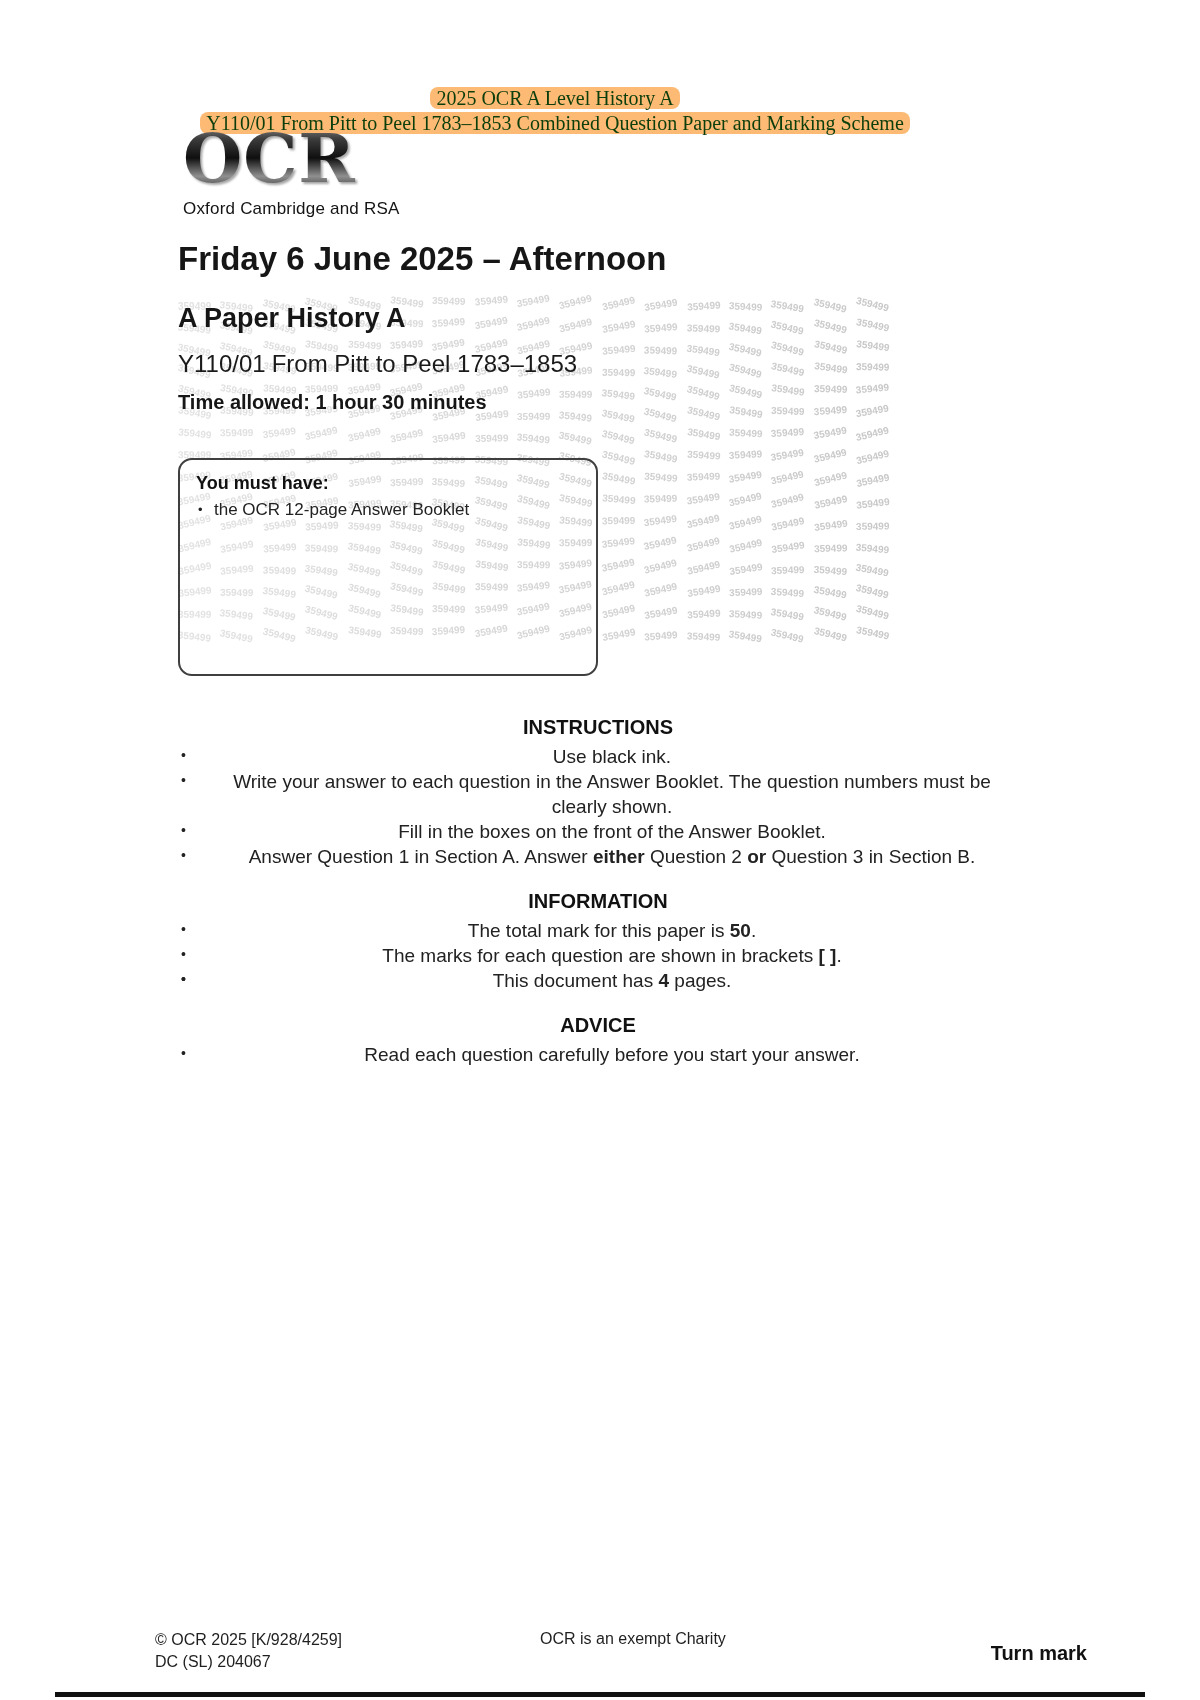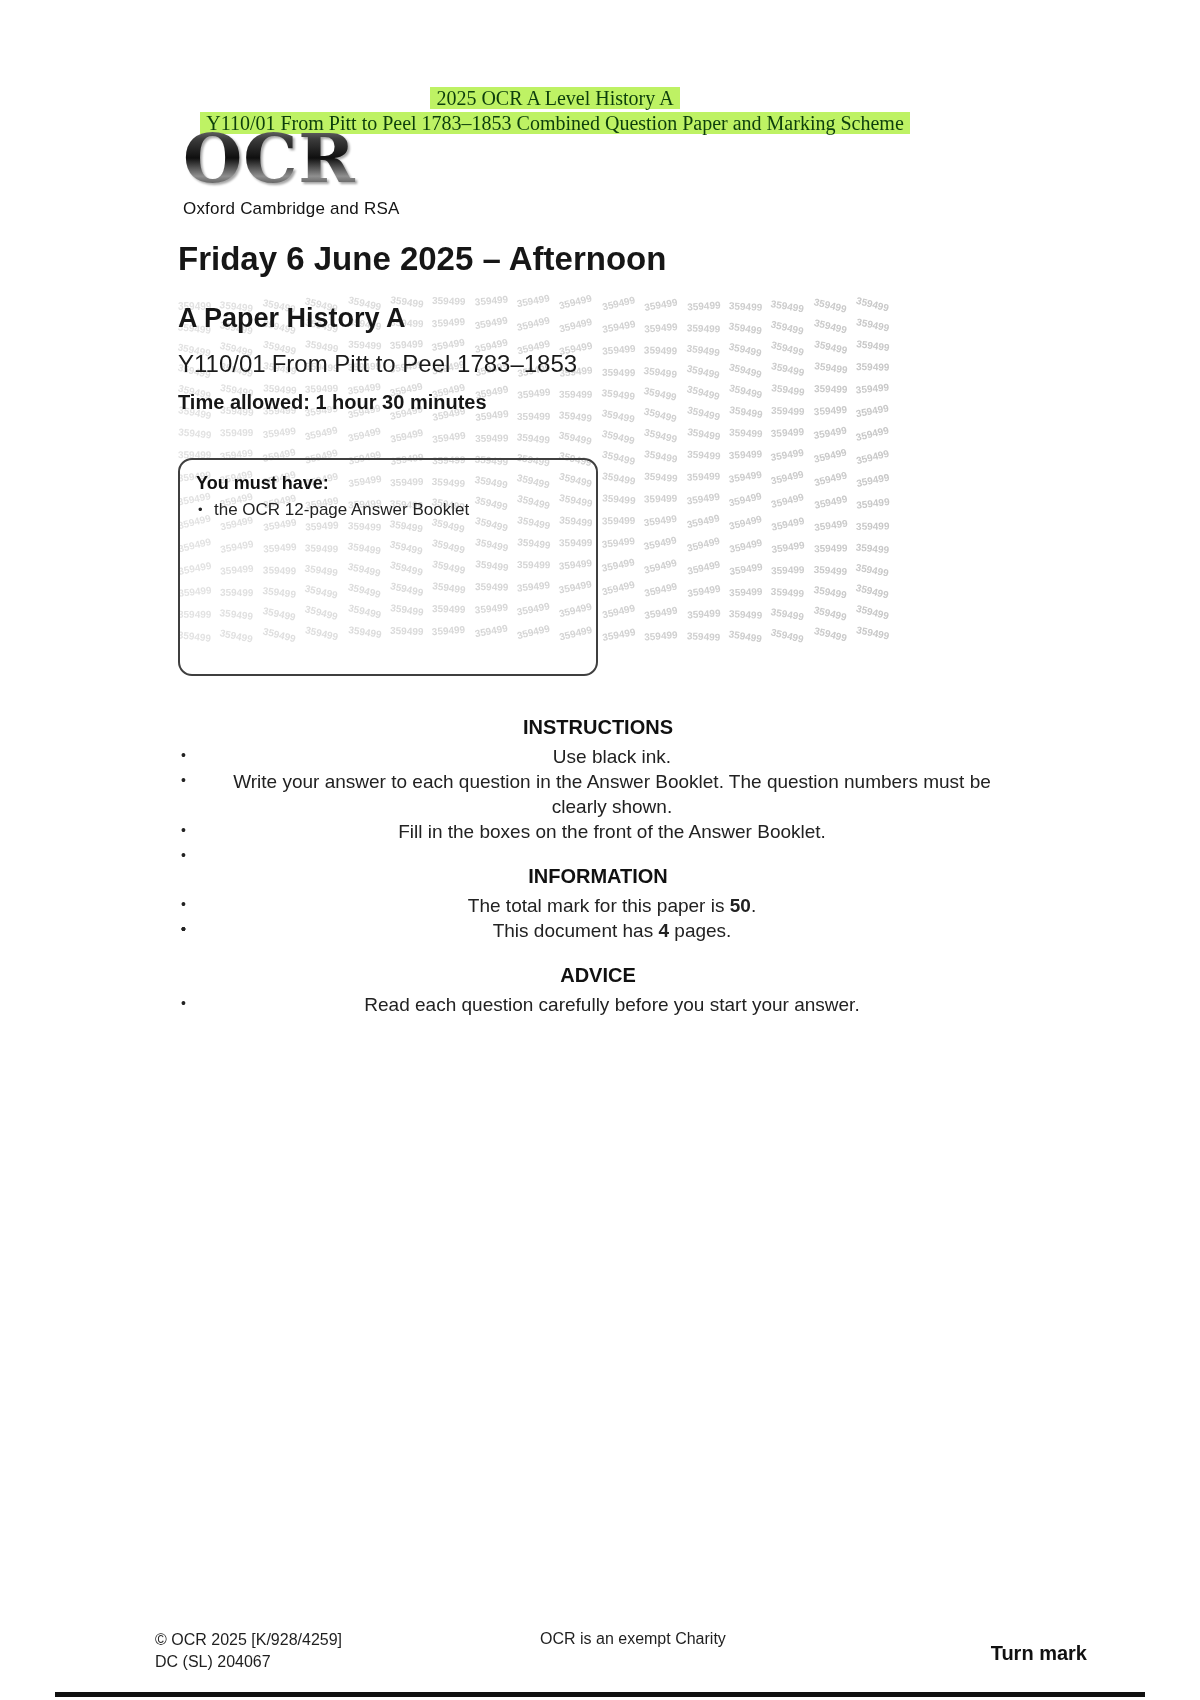--- a/index.html
+++ b/index.html
@@ -8,21 +8,21 @@
     font-family:"Liberation Sans", sans-serif; color:#1c1c1c; overflow:hidden;
   }
 
   
   .highlight-block {
     position:absolute; top:86px; left:0; width:1110px; text-align:center;
     font-family:"Liberation Serif", serif; font-size:20px; line-height:25px;
     color:#0c3e0c;
   }
   .hl-line { display:block; }
-  .hl { background:#bef264; padding:0 6px; display:inline; }
+  .hl { background:#fdba74; padding:0 6px; display:inline;border-radius:8px; }
 
   
   .logo { position:absolute; left:183px; top:120px; z-index:2; }
   .logo-text {
     font-family:"DejaVu Serif", serif; font-weight:bold; font-size:68px; line-height:76px;
     letter-spacing:1px; display:inline-block;
     background:linear-gradient(180deg,#9a9a9a 0%,#3c3c3c 25%,#0f0f0f 50%,#8f8f8f 74%,#1c1c1c 100%);
     -webkit-background-clip:text; background-clip:text;
     color:#222; -webkit-text-fill-color:transparent;
     filter:drop-shadow(2px 2px 1px rgba(0,0,0,0.35));
@@ -112,26 +112,26 @@
         <div class="must-item"><span class="marker">•</span><span>the OCR 12-page Answer Booklet</span></div>
       </div>
   </div>
 
   <div class="sections" id="sections">
       <div class="section">
         <div class="sec-heading">INSTRUCTIONS</div>
         <div class="bullet"><span class="marker">•</span><span class="bullet-text"><span>Use black ink.</span></span></div>
         <div class="bullet"><span class="marker">•</span><span class="bullet-text"><span>Write your answer to each question in the Answer Booklet. The question numbers must be clearly shown.</span></span></div>
         <div class="bullet"><span class="marker">•</span><span class="bullet-text"><span>Fill in the boxes on the front of the Answer Booklet.</span></span></div>
-        <div class="bullet"><span class="marker">•</span></div>
+        <div class="bullet"><span class="marker">•</span><span class="bullet-text"><span>Answer Question 1 in Section A. Answer </span><span class="b">either</span><span> Question 2 </span><span class="b">or</span><span> Question 3 in Section B.</span></span></div>
       </div>
       <div class="section">
         <div class="sec-heading">INFORMATION</div>
         <div class="bullet"><span class="marker">•</span><span class="bullet-text"><span>The total mark for this paper is </span><span class="b">50</span><span>.</span></span></div>
-        <div class="bullet"><span class="marker">•</span></div>
+        <div class="bullet"><span class="marker">•</span><span class="bullet-text"><span>The marks for each question are shown in brackets </span><span class="b">[ ]</span><span>.</span></span></div>
         <div class="bullet"><span class="marker">•</span></div>
         <div class="bullet"><span class="marker">•</span><span class="bullet-text"><span>This document has </span><span class="b">4</span><span> pages.</span></span></div>
       </div>
       <div class="section">
         <div class="sec-heading">ADVICE</div>
         <div class="bullet"><span class="marker">•</span><span class="bullet-text"><span>Read each question carefully before you start your answer.</span></span></div>
       </div>
     </div>
 
   <div class="footer-left">

